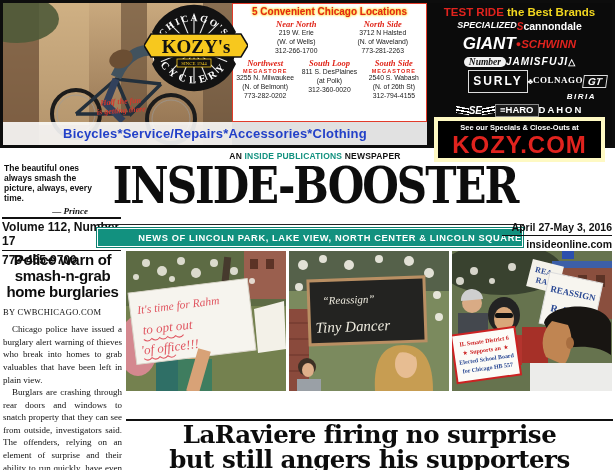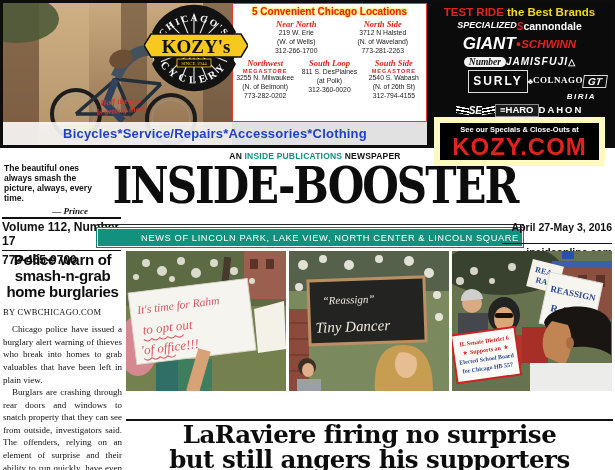--- a/index.html
+++ b/index.html
@@ -49,21 +49,21 @@
   .b-colnago{font-family:"Liberation Serif",serif;font-size:9px;font-style:normal;letter-spacing:.5px;}
   .colnago-mark{color:#fff;font-size:8px;}
   .b-gt{border:1.5px solid #ddd;padding:0 4px;font-size:10px;transform:skewX(-8deg);}
   .b-biria{font-size:8px;letter-spacing:1.5px;}
   .b-se{font-size:10px;}
   .wing{display:inline-block;width:13px;height:7px;
         background:repeating-linear-gradient(#fff 0 1.5px,transparent 1.5px 3.2px);}
   .wing.l{transform:skewY(10deg);} .wing.r{transform:skewY(-10deg);}
   .b-haro{background:#1a1a1a;border:1px solid #8a8a8a;padding:0 4px;font-size:9.5px;font-style:normal;}
   .b-dahon{font-size:9.5px;font-style:normal;letter-spacing:2px;}
-  .spec-box{margin:auto 0 4px;border:6px solid #fef9c3;background:#000;width:171px;
+  .spec-box{margin:auto 0 4px;border:4px solid #fef9c3;background:#000;width:171px;
             box-sizing:border-box;text-align:center;padding:2px 9px 1px;}
   .spec-line{color:#fff;font-weight:bold;font-size:7.5px;}
   .kozy-com{color:#e0231e;font-weight:bold;font-size:24px;letter-spacing:1px;line-height:1.05;}
 
   
   .quote{position:absolute;left:4px;top:163px;width:92px;font-weight:bold;font-size:8.5px;line-height:1.18;}
   .quote-attr{font-family:"Liberation Serif",serif;font-style:italic;font-weight:bold;font-size:9px;
               text-align:right;margin-top:3px;padding-right:8px;}
   .pub{position:absolute;left:92px;top:151px;width:446px;text-align:center;font-size:8.5px;
        font-weight:bold;letter-spacing:.2px;white-space:nowrap;}
@@ -73,23 +73,23 @@
          line-height:1;color:#0d0d0d;transform:scaleY(1.22);transform-origin:top;white-space:nowrap;}
   .free{position:absolute;right:7px;top:159px;background:#0a0a0a;color:#fff;font-weight:bold;
         font-size:13.5px;padding:3px 10px;letter-spacing:.5px;}
   .volume{position:absolute;left:2px;top:217px;width:119px;font-weight:bold;font-size:12px;}
   .volume .v1{border-top:2px solid #111;border-bottom:1.5px solid #111;padding:1px 0 2px;}
   .volume .v2{padding-top:2px;}
   .mh-rule{position:absolute;left:97px;top:224px;width:427px;height:1px;background:#222;}
   .tealbar{position:absolute;left:97px;top:228px;width:426px;height:19px;background:#12917f;
            border:1px solid #fff;outline:1px solid #0d8070;display:flex;align-items:center;
            justify-content:center;box-sizing:border-box;}
-  .tealbar span{color:#fff;font-weight:normal;font-size:9.3px;letter-spacing:.6px;white-space:nowrap;margin-left:40px;}
+  .tealbar span{color:#fff;font-weight:bold;font-size:9.3px;letter-spacing:.6px;white-space:nowrap;margin-left:40px;}
   .dateblock{position:absolute;right:3px;top:221px;width:110px;text-align:right;font-weight:bold;font-size:10.5px;}
-  .dateblock .date{border-bottom:1.5px solid #111;padding-bottom:10px;}
+  .dateblock .date{border-bottom:1.5px solid #111;padding-bottom:2px;}
   .dateblock .site{padding-top:2px;}
 
   
   .leftcol{position:absolute;left:3px;top:252px;width:119px;}
   .lc-head{font-size:15px;font-weight:bold;text-align:center;line-height:1.07;letter-spacing:-.3px;color:#0d0d0d;}
   .lc-by{font-family:"Liberation Serif",serif;font-size:8.5px;margin-top:7px;letter-spacing:.3px;}
   .lc-p{font-family:"Liberation Serif",serif;font-size:9px;line-height:1.4;text-align:justify;
         text-indent:9px;margin:0;}
   .lc-p.first{margin-top:6px;}
 

